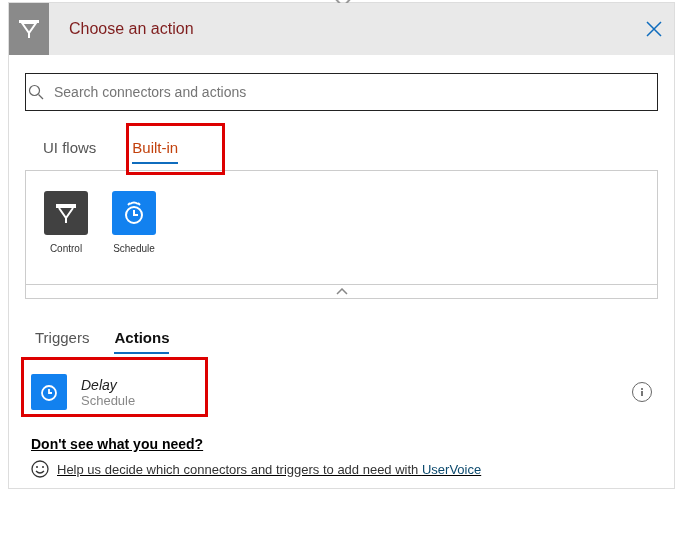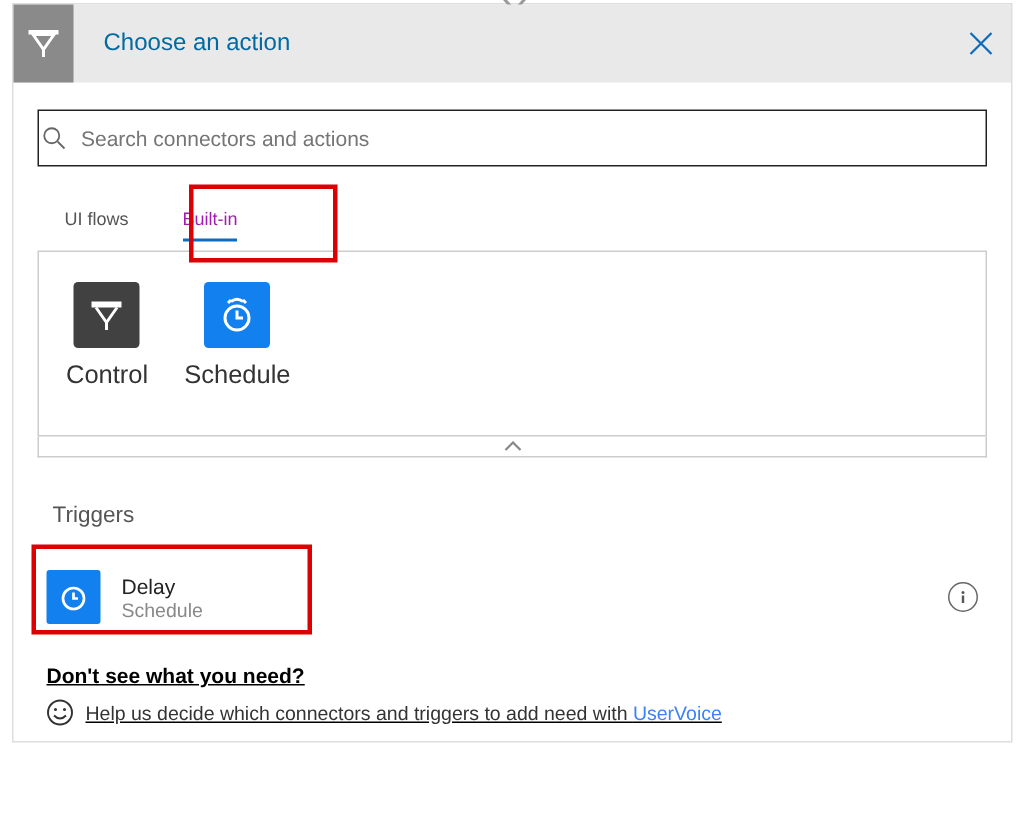--- a/index.html
+++ b/index.html
@@ -1,52 +1,52 @@
 <!DOCTYPE html>
 <html><head>
 <meta charset="utf-8">
 <style>
   * { box-sizing: border-box; margin: 0; padding: 0; font-family: "Segoe UI", Arial, sans-serif; }
   body { background: #fff; width: 687px; height: 550px; position: relative; }
   .root { border: 1px solid #ddd; width: 667px; margin: 2px 8px; background: #fff; }
   .hdr { background: #e9e9e9; display: flex; align-items: center; height: 52px; position: relative; }
   .hdr-icon { width: 40px; height: 52px; background: #8a8a8a; display: flex; align-items: center; justify-content: center; margin-right: 20px; }
-  .hdr-title { font-size: 16px; color: #0369a1; flex: 1; }
+  .hdr-title { font-size: 16px; color: #7f1d1d; flex: 1; }
   .hdr-close { width: 40px; height: 40px; display: flex; align-items: center; justify-content: center; cursor: pointer; color: #0f6cbd; font-size: 22px; }
   .body { padding: 18px 16px 10px 16px; }
   .search { border: 1px solid #222; height: 38px; display: flex; align-items: center; padding: 0 2px; gap: 10px; margin-bottom: 18px; }
   .search input { border: none; outline: none; font-size: 14px; flex: 1; color: #666; }
   .tabs1 { display: flex; gap: 0; margin-bottom: 4px; position: relative; }
-  .tab1 { padding: 10px 18px; font-size: 12px; color: #555; cursor: pointer; position: relative; }
-  .tab1.active { color: #a21caf; }
+  .tab1 { padding: 10px 18px; font-size: 15px; color: #555; cursor: pointer; position: relative; }
+  .tab1.active { color: #c2410c; }
   .tab1.active::after { content:""; position:absolute; left: 18px; right: 18px; bottom: 2px; height: 2px; background:#0f6cbd; }
   .hl1 { position: absolute; border: 3px solid #d00; width: 99px; height: 52px; top: -6px; left: 101px; pointer-events:none; }
   .tiles-panel { border: 1px solid #ccc; padding: 20px 18px 30px 18px; display: flex; gap: 24px; }
   .tile { display:flex; flex-direction:column; align-items:center; gap:8px; cursor:pointer; }
   .tile-box { width: 44px; height: 44px; border-radius: 3px; display:flex; align-items:center; justify-content:center; }
   .tile-ctrl { background:#414141; }
   .tile-sched { background:#1281ef; }
-  .tile-label { font-size: 17px; color:#333; }
+  .tile-label { font-size: 10px; color:#333; }
   .collapse { border:1px solid #ccc; border-top:none; height:14px; display:flex; align-items:center; justify-content:center; color:#888; cursor:pointer; }
   .tabs2 { display:flex; gap: 25px; margin: 26px 10px 6px 10px; }
   .tab2 { font-size: 15px; color:#555; padding: 4px 0 8px 0; cursor:pointer; position:relative; }
   .tab2.active { color:#111; font-weight:600; }
   .tab2.active::after { content:""; position:absolute; left:0; right:0; bottom:0; height:2px; background:#0f6cbd; }
   .action-list { margin: 12px 0 18px 0; }
   .action-row { display:flex; align-items:center; gap: 14px; padding: 8px 6px; cursor:pointer; position:relative; }
   .action-icon { width: 36px; height: 36px; background:#1281ef; border-radius:2px; display:flex; align-items:center; justify-content:center; }
   .action-text { flex:1; }
-  .action-title { font-size: 14px; color:#222; }
+  .action-title { font-size: 14px; color:#222;font-style:italic; }
   .action-sub { font-size: 13px; color:#888; }
   .info-btn { width:20px; height:20px; border:1px solid #666; border-radius:50%; display:flex; align-items:center; justify-content:center; font-size:12px; color:#444; cursor:pointer; }
   .hl2 { position:absolute; border:3px solid #d00; left: -4px; top: -9px; width: 187px; height: 60px; pointer-events:none; }
   .footer { padding: 0 6px; text-decoration: underline; }
   .foot-h { font-weight:700; font-size:14px; margin-bottom:8px; }
   .foot-l { display:flex; align-items:center; gap:8px; font-size:13px; color:#333; }
-  .foot-l a { color:#3b82f6; text-decoration:none; }
+  .foot-l a { color:#0c4a6e; text-decoration:none; }
   .arrow-top { position:absolute; top:-4px; left: 333px; pointer-events:none; color:#888; }
   svg { display:block; }
 </style>
 </head>
 <body>
 
 <div class="arrow-top">
   <svg width="20" height="14" viewBox="0 0 20 14">
       <path d="M1 1 L10 11 L19 1" fill="none" stroke="#999" stroke-width="2"></path>
     </svg>
@@ -109,20 +109,21 @@
       </div>
     </div>
     <div class="collapse">
       <svg width="12" height="8" viewBox="0 0 12 8">
           <path d="M1 6 L6 1 L11 6" fill="none" stroke="#888" stroke-width="1.5"></path>
         </svg>
     </div>
 
     <div class="tabs2">
       <div class="tab2">Triggers</div>
+      <div class="tab2 active">Actions</div>
     </div>
 
     <div class="action-list">
       <div class="action-row">
         <div class="hl2"></div>
         <div class="action-icon">
           <svg width="22" height="22" viewBox="0 0 22 22">
               <circle cx="11" cy="12" r="7" fill="none" stroke="#fff" stroke-width="1.8"></circle>
               <path d="M11 8 V12 H14" fill="none" stroke="#fff" stroke-width="1.8"></path>
             </svg>

